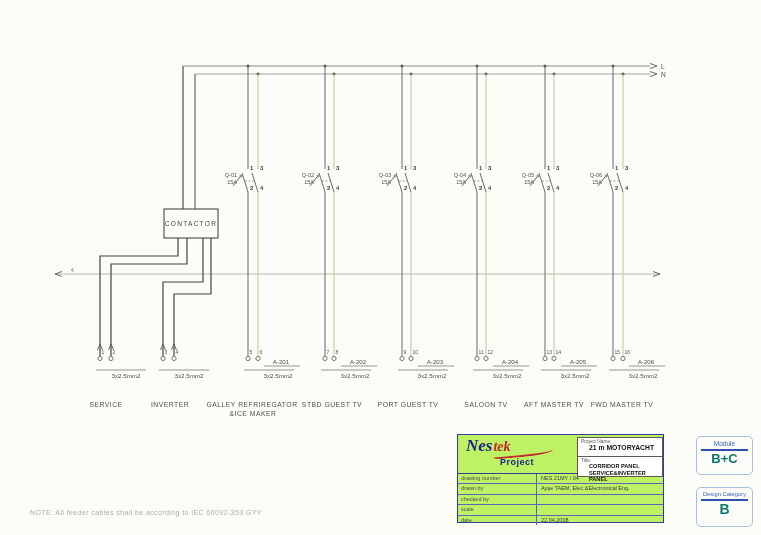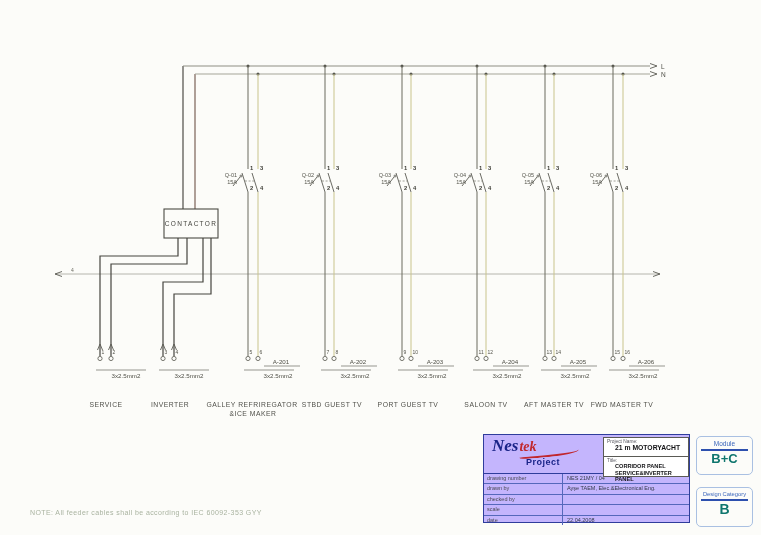--- a/index.html
+++ b/index.html
@@ -24,22 +24,22 @@
   .pn{font-size:5.8px;font-weight:700;fill:#3b3b34;}
   .pn2{font-size:5px;fill:#55554c;}
   .bl{font-size:5.5px;fill:#55554c;text-anchor:end;}
   .dc{font-size:6.2px;text-anchor:middle;fill:#4f4f47;}
   .dn{font-size:6.8px;text-anchor:middle;letter-spacing:0.5px;fill:#50504a;}
   .clabel{font-size:6.5px;text-anchor:middle;letter-spacing:1.3px;fill:#44443e;}
   .mlbl{font-size:5px;fill:#6b6b62;}
 
   .note{position:absolute;left:30px;top:509px;font-size:7px;color:#a9b3a0;letter-spacing:0.4px;}
 
-  .tb{position:absolute;left:483px;top:434px;width:207px;height:89px;
-      border:1px solid #2f3d9c;background:#c4b5fd;box-sizing:border-box;}
+  .tb{position:absolute;left:457px;top:434px;width:207px;height:89px;
+      border:1px solid #2f3d9c;background:#bef264;box-sizing:border-box;}
   .tb-top{position:relative;height:38px;border-bottom:1px solid #2f3d9c;}
   .logo{position:absolute;left:8px;top:1px;width:108px;height:36px;}
   .logo-nes{font:italic 700 17px "Liberation Serif",serif;color:#1a2488;}
   .logo-tek{font:italic 700 14px "Liberation Serif",serif;color:#c1272d;margin-left:1px;}
   .logo-swoosh{position:absolute;left:27px;top:13px;width:60px;height:6px;
       border-bottom:2px solid #c1272d;border-radius:0 0 60% 20%;transform:rotate(-5deg);}
   .logo-marine{position:absolute;left:34px;top:21px;font:700 9px "Liberation Sans",sans-serif;
       color:#1a2488;letter-spacing:0.5px;}
   .pn-box{position:absolute;left:119px;top:2px;width:86px;height:20px;background:#fff;
       border:1px solid #5a5a55;box-sizing:border-box;padding:1px 0 0 3px;}

